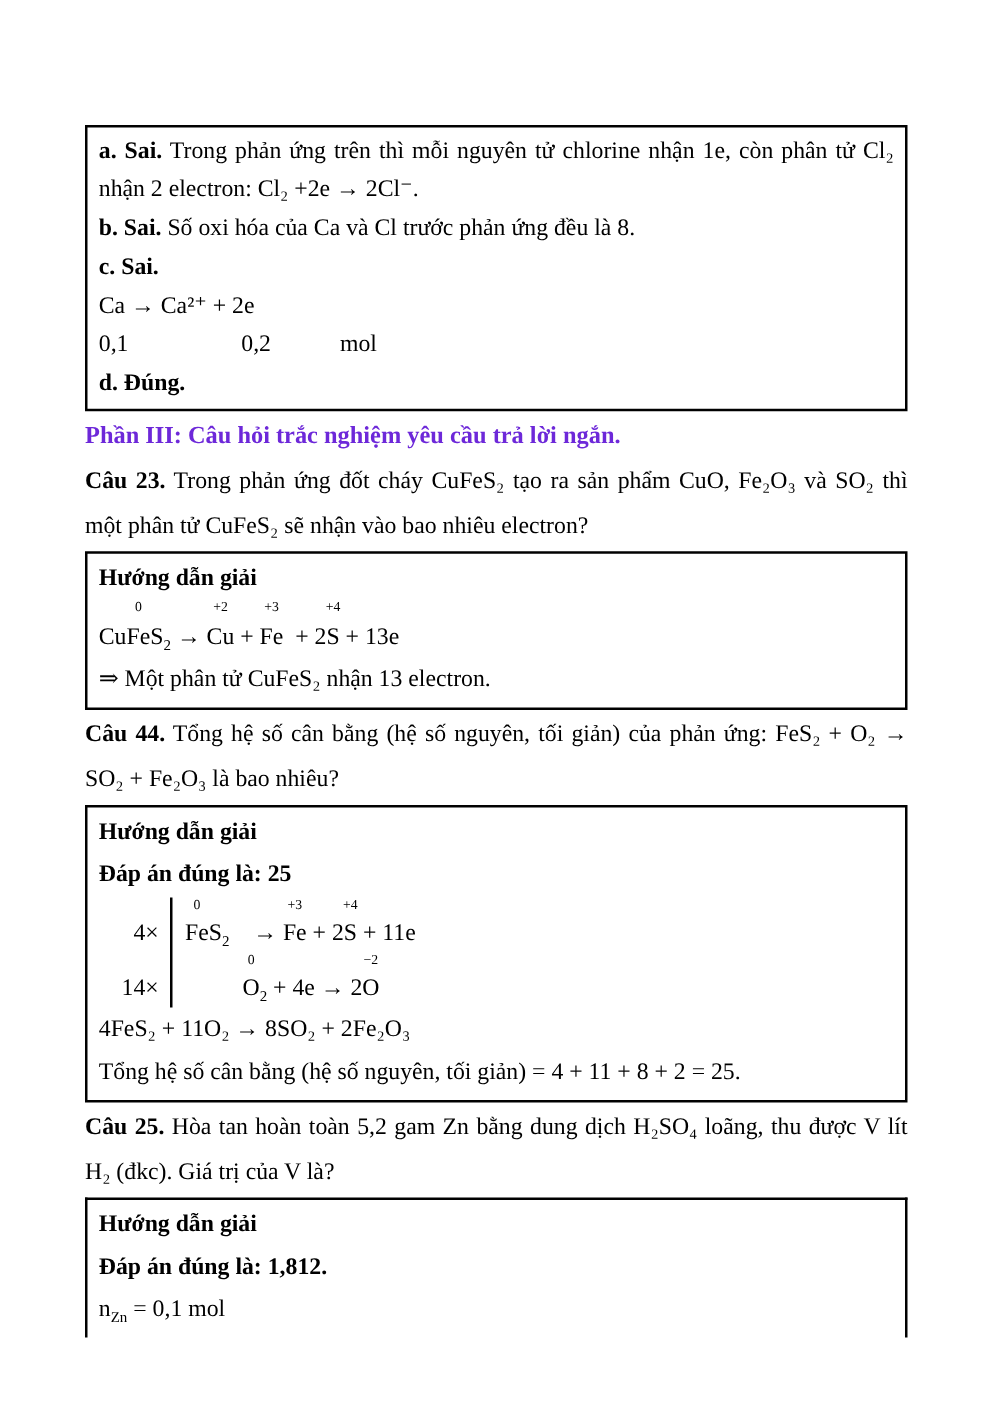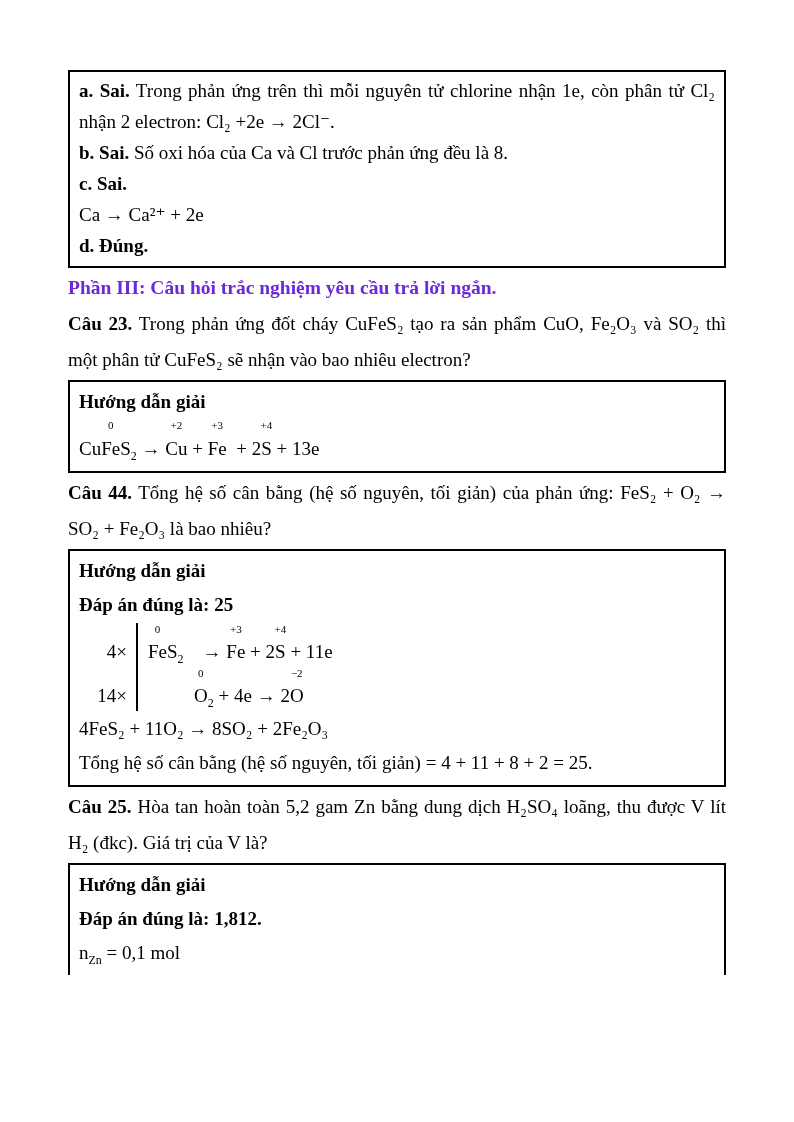--- a/index.html
+++ b/index.html
@@ -1,21 +1,21 @@
 <!DOCTYPE html>
 <html lang="vi"><head>
 <meta charset="utf-8">
 <style>
   html,body{margin:0;padding:0;background:#fff;}
   body{
     width:794px;height:1122px;overflow:hidden;
     font-family:"Liberation Serif","DejaVu Serif",serif;
     font-size:19px;color:#000;
   }
-  .page{padding:70px 68px 0 68px;}
+  .page{padding:70px 68px 0 68px;margin-top:30px;}
   .box{
     border:2px solid #000;
     padding:3px 9px 5px 9px;
     margin-bottom:2px;
   }
   .box p{margin:0;line-height:31px;}
   .sol-box p{line-height:34px;}
   .box-open{border-bottom:none;margin-bottom:0;}
   .just{text-align:justify;}
   p.q{margin:2px 0;line-height:36px;}
@@ -46,30 +46,34 @@
 </head>
 <body>
 
 <div class="page">
 
   <div class="box">
     <p class="just"><b>a. Sai.</b><span> Trong phản ứng trên thì mỗi nguyên tử chlorine nhận 1e, còn phân tử Cl₂ nhận 2 electron: Cl₂ +2e → 2Cl⁻.</span></p>
     <p><b>b. Sai.</b><span> Số oxi hóa của Ca và Cl trước phản ứng đều là 8.</span></p>
     <p><b>c. Sai.</b></p>
     <p>Ca → Ca²⁺ + 2e</p>
+    <p class="molrow">
+      <span class="mv1">0,1</span><span class="mv2">0,2</span><span>mol</span>
+    </p>
     <p><b>d. Đúng.</b></p>
   </div>
 
   <h2 class="red" style="color: #6d28d9;">Phần III: Câu hỏi trắc nghiệm yêu cầu trả lời ngắn.</h2>
 
   <p class="q just"><b>Câu 23.</b><span> Trong phản ứng đốt cháy CuFeS₂ tạo ra sản phẩm CuO, Fe₂O₃ và SO₂ thì một phân tử CuFeS₂ sẽ nhận vào bao nhiêu electron?</span></p>
 
   <div class="box sol-box">
     <p><b>Hướng dẫn giải</b></p>
     <p class="eqline oxline">Cu<span class="ox"><span class="oxnum">0</span><span>Fe</span></span>S<sub>2</sub> → <span class="ox"><span class="oxnum">+2</span><span>Cu</span></span> + <span class="ox"><span class="oxnum">+3</span><span>Fe</span></span>  + 2<span class="ox"><span class="oxnum">+4</span><span>S</span></span> + 13e</p>
+    <p>⇒ Một phân tử CuFeS₂ nhận 13 electron.</p>
   </div>
 
   <p class="q just"><b>Câu 44.</b><span> Tổng hệ số cân bằng (hệ số nguyên, tối giản) của phản ứng: FeS₂ + O₂ → SO₂ + Fe₂O₃ là bao nhiêu?</span></p>
 
   <div class="box sol-box">
     <p><b>Hướng dẫn giải</b></p>
     <p><b>Đáp án đúng là: 25</b></p>
     <div class="sys">
       <div class="sys-mults">
         <div>4×</div>

